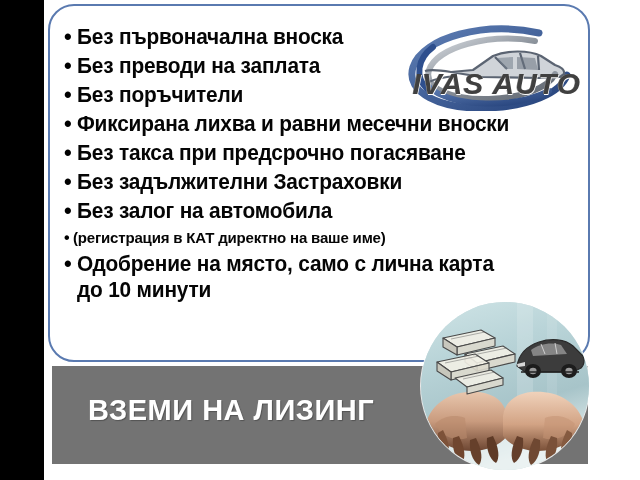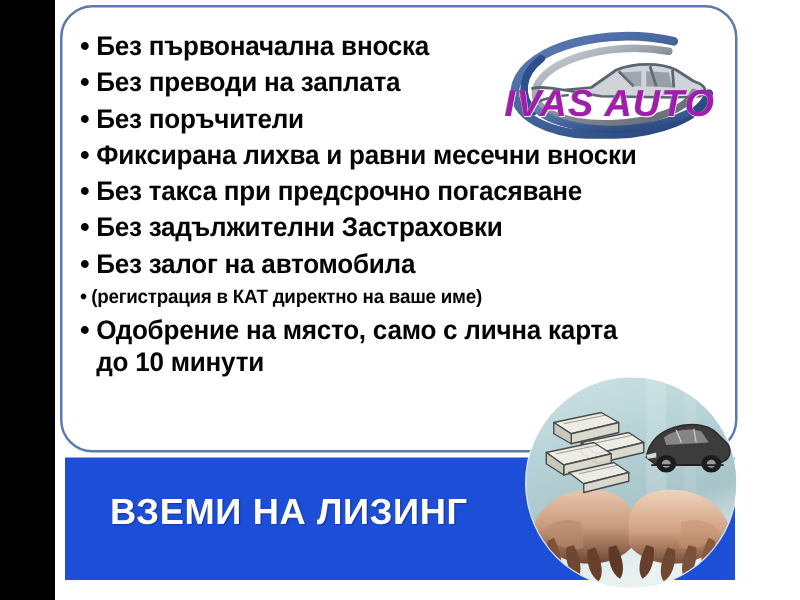--- a/index.html
+++ b/index.html
@@ -106,40 +106,40 @@
     top: 19px;
     width: 196px;
     height: 86px;
   }
   .logo svg { display: block; }
   .logo-word {
     position: absolute;
     left: 6px;
     top: 44px;
     width: 186px;
-    text-align: center;
+    text-align: right;
     font-family: "Liberation Sans", sans-serif;
     font-weight: bold;
     font-style: italic;
     font-size: 30px;
     line-height: 30px;
     letter-spacing: 1px;
-    color: #a21caf;
+    color: #404040;
     text-shadow: 0.5px 0.5px 0 #ffffff, -0.5px -0.5px 0 #8f8f8f;
     pointer-events: none;
   }
 
   
   .banner {
     position: absolute;
     left: 52px;
     top: 366px;
     width: 536px;
     height: 98px;
-    background: #1d4ed8;
+    background: #737373;
   }
   .banner-text {
     position: absolute;
     left: 36px;
     top: 27px;
     color: #ffffff;
     font-family: "Liberation Sans", sans-serif;
     font-weight: bold;
     font-size: 29px;
     line-height: 34px;

